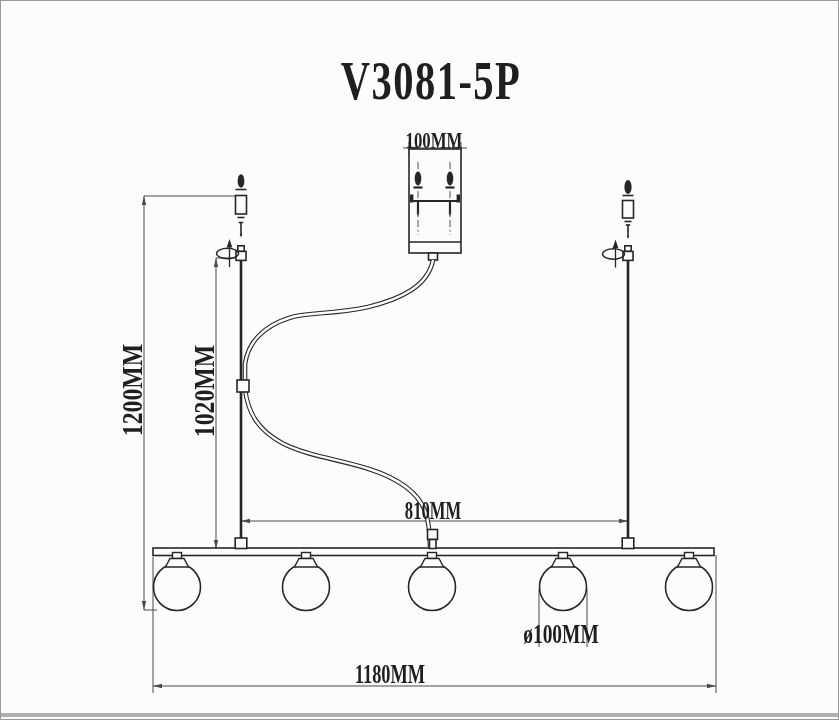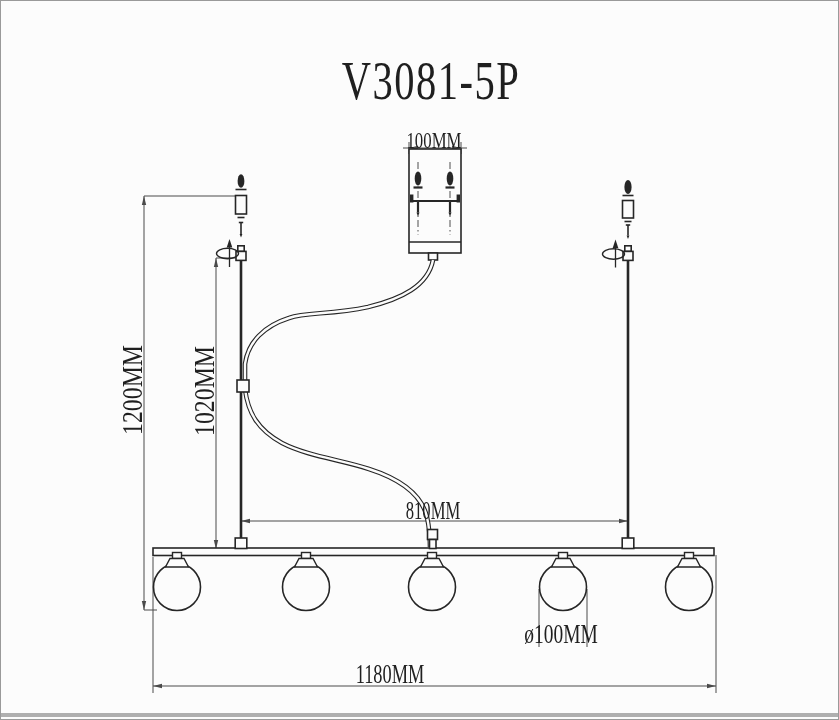--- a/index.html
+++ b/index.html
@@ -4,20 +4,21 @@
 <style>
   html,body { margin:0; padding:0; background:#ffffff; }
   .canvas {
     position:relative; width:839px; height:720px;
     background:var(--background,#fcfcfc);
     border:1px solid var(--frame,#9a9a9a);
     box-sizing:border-box;
     font-family:"Liberation Serif","DejaVu Serif",serif;
     color:#1e1e1e;
     overflow:hidden;
+    font-weight:bold;
   }
   .canvas svg { position:absolute; left:0; top:0; }
 
   
   .ln  { stroke:var(--line,#262626); stroke-width:1.6; fill:none; stroke-linecap:butt; }
   .lnf { fill:var(--line,#262626); stroke:none; }
   .wf  { fill:var(--background,#fcfcfc); }
   .dimln { stroke:var(--dim,#4a4a4a); stroke-width:1; fill:none; }
   .dimf  { fill:var(--dim,#4a4a4a); stroke:none; }
   .cl  { stroke:#3a3a3a; stroke-width:0.9; stroke-dasharray:7 3 1.5 3; fill:none; }

